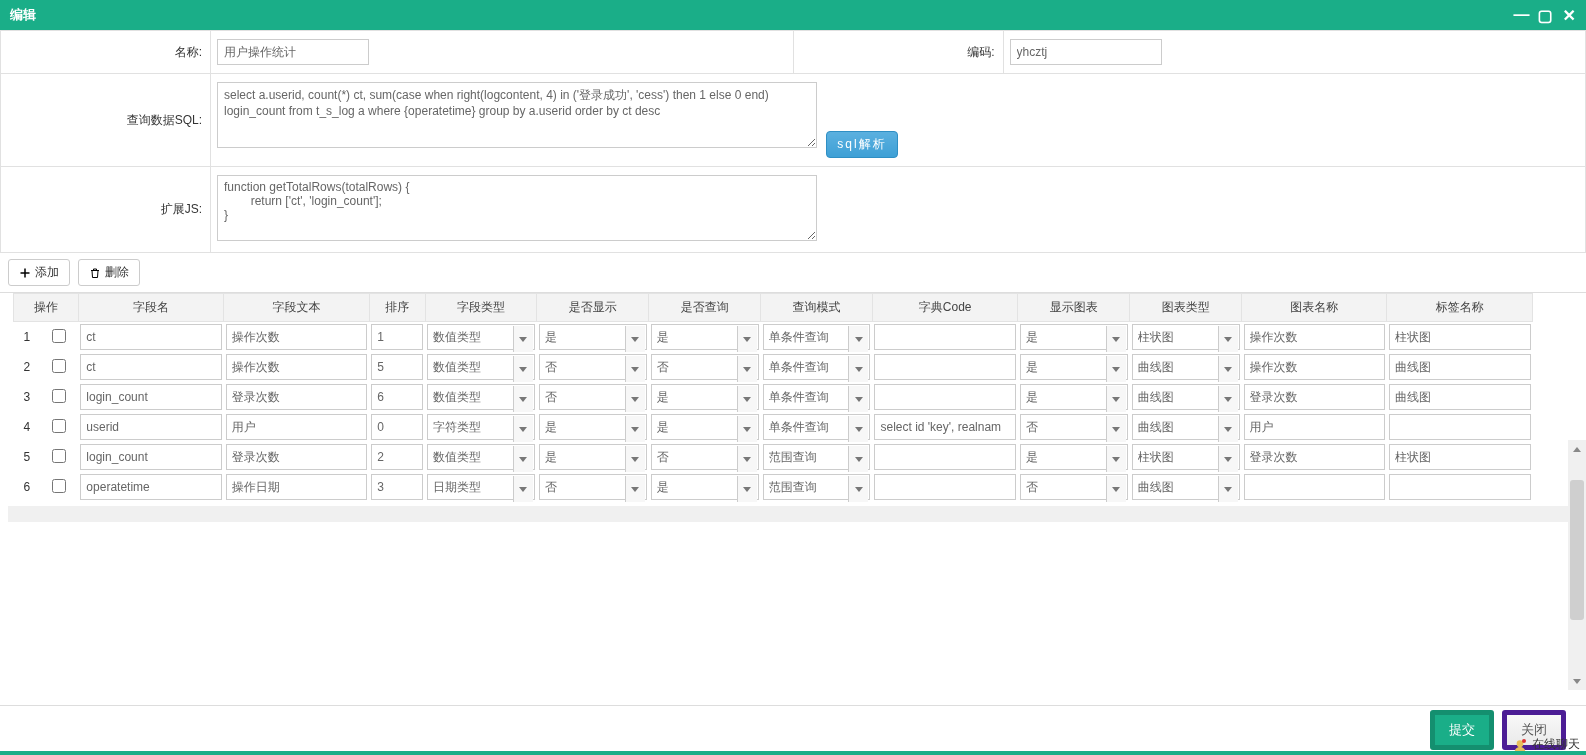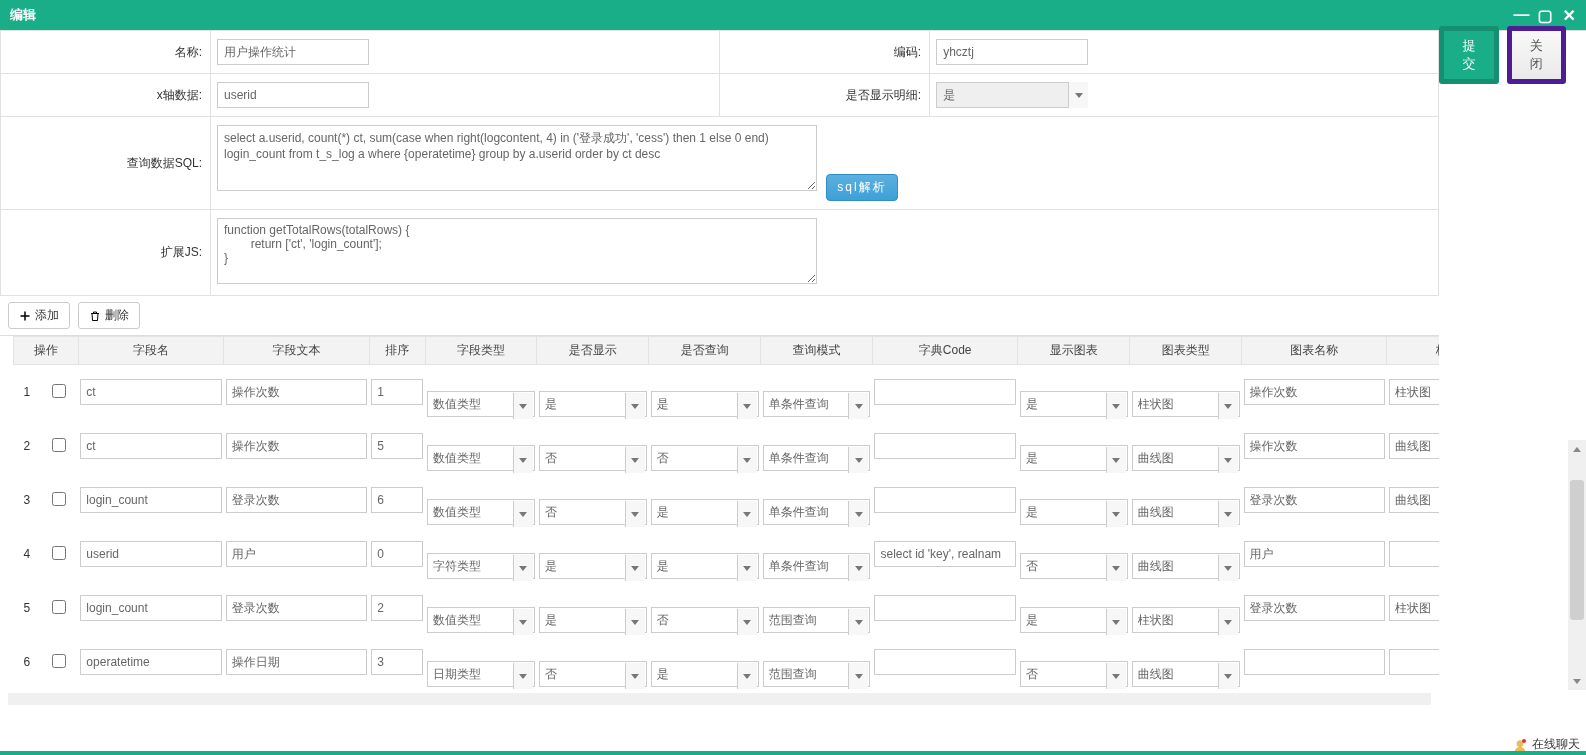--- a/index.html
+++ b/index.html
@@ -4,21 +4,21 @@
 <style>
 * { box-sizing: border-box; margin: 0; padding: 0; }
 body { font-family: "Microsoft YaHei", Arial, sans-serif; font-size: 12px; color: #333; background: #fff; overflow: hidden; }
 
 .title-bar { background: #1aae88; color: #fff; height: 30px; display: flex; align-items: center; padding: 0 10px; justify-content: space-between; }
 .title-bar .title { font-weight: bold; font-size: 13px; }
 .window-controls { display: flex; gap: 10px; font-family: Arial; }
 .window-controls span { cursor: pointer; font-size: 16px; font-weight: bold; user-select: none; }
 .win-min { letter-spacing: -2px; }
 
-.content-wrapper { height: calc(755px - 30px); display: flex; flex-direction: row; }
+.content-wrapper { height: calc(755px - 30px); display: flex; flex-direction: column; }
 .form-scroll { overflow: auto; height: calc(100% - 50px); }
 
 .form-table { width: 100%; border-collapse: collapse; }
 .form-table td { border: 1px solid #e1e1e1; padding: 8px 6px; }
 .form-table .lbl { text-align: right; width: 210px; padding-right: 8px; color: #333; }
 .form-table input[type=text], .form-table textarea, .form-table select { border: 1px solid #ccc; padding: 4px 6px; font-size: 12px; font-family: inherit; color: #666; }
 .form-table input[type=text] { width: 152px; height: 26px; }
 .form-table select { width: 152px; height: 26px; }
 .form-table textarea { width: 600px; resize: both; color: #666; }
 .select-wrap { position: relative; display: inline-block; }
@@ -35,21 +35,21 @@
 .tool-bar { padding: 6px 8px; display: flex; gap: 8px; border-bottom: 1px solid #ddd; }
 .tool-btn { display: inline-flex; align-items: center; gap: 4px; border: 1px solid #ccc; padding: 4px 10px; border-radius: 3px; background: #fff; cursor: pointer; }
 
 .grid-wrap { padding: 0 13px; position: relative; }
 .grid { width: 1520px; border-collapse: collapse; table-layout: fixed; }
 .grid th { background: #f3f3f3; border: 1px solid #e3e3e3; font-weight: normal; padding: 5px 4px; text-align: center; color: #444; }
 .grid td { border: 0; padding: 2px; text-align: center; }
 .grid .rownum { width: 24px; }
 .grid .chkcol { width: 34px; }
 .grid input[type=text] { width: 100%; border: 1px solid #ccc; height: 26px; padding: 2px 5px; font-size: 12px; color: #666; }
-.grid .cell-select { position: relative; margin-top: 24px; }
+.grid .cell-select { position: relative; }
 .grid select { width: 100%; border: 1px solid #ccc; height: 26px; padding: 2px 5px; font-size: 12px; color: #666; appearance: none; -webkit-appearance: none; padding-right: 22px; background: #fff; }
 .grid .sel-caret { position: absolute; right: 2px; top: 2px; width: 20px; height: 26px; border-left: 1px solid #ccc; display: flex; align-items: center; justify-content: center; pointer-events: none; background: #f7f7f7; }
 .grid .sel-caret::after { content: ""; border-left: 4px solid transparent; border-right: 4px solid transparent; border-top: 5px solid #777; }
 .grid input[type=checkbox] { width: 14px; height: 14px; }
 
 .right-scroll-stub { position: fixed; right: 0; top: 440px; bottom: 65px; width: 18px; background: #f0f0f0; }
 .right-scroll-stub .thumb { position: absolute; top: 40px; left: 2px; right: 2px; height: 140px; background: #cfcfcf; border-radius: 3px; }
 .right-scroll-stub .arrow { position: absolute; left: 0; right: 0; height: 18px; background: #f0f0f0; display:flex; align-items:center; justify-content:center; }
 .right-scroll-stub .arrow.up { top: 0; }
 .right-scroll-stub .arrow.down { bottom: 0; }
@@ -82,31 +82,20 @@
 <div class="content-wrapper">
 <div class="form-scroll">
 
 <table class="form-table">
   <tbody>
           <tr>
     <td class="lbl">名称:</td>
     <td><input type="text" value="用户操作统计" style=""></td>
     <td class="lbl">编码:</td>
     <td><input type="text" value="yhcztj" style=""></td>
-  </tr>
-  <tr>
-    <td class="lbl">x轴数据:</td>
-    <td><input type="text" value="userid" style=""></td>
-    <td class="lbl">是否显示明细:</td>
-    <td>
-      <span class="select-wrap">
-        <select><option>是</option></select>
-        <span class="select-caret"></span>
-      </span>
-    </td>
   </tr>
   <tr>
     <td class="lbl">查询数据SQL:</td>
     <td colspan="3">
       <textarea rows="4" style="">select a.userid, count(*) ct, sum(case when right(logcontent, 4) in ('登录成功', 'cess') then 1 else 0 end) login_count from t_s_log a where {operatetime} group by a.userid order by ct desc</textarea>
       <button class="btn-sql">sql解析</button>
     </td>
   </tr>
   <tr>
     <td class="lbl">扩展JS:</td>

